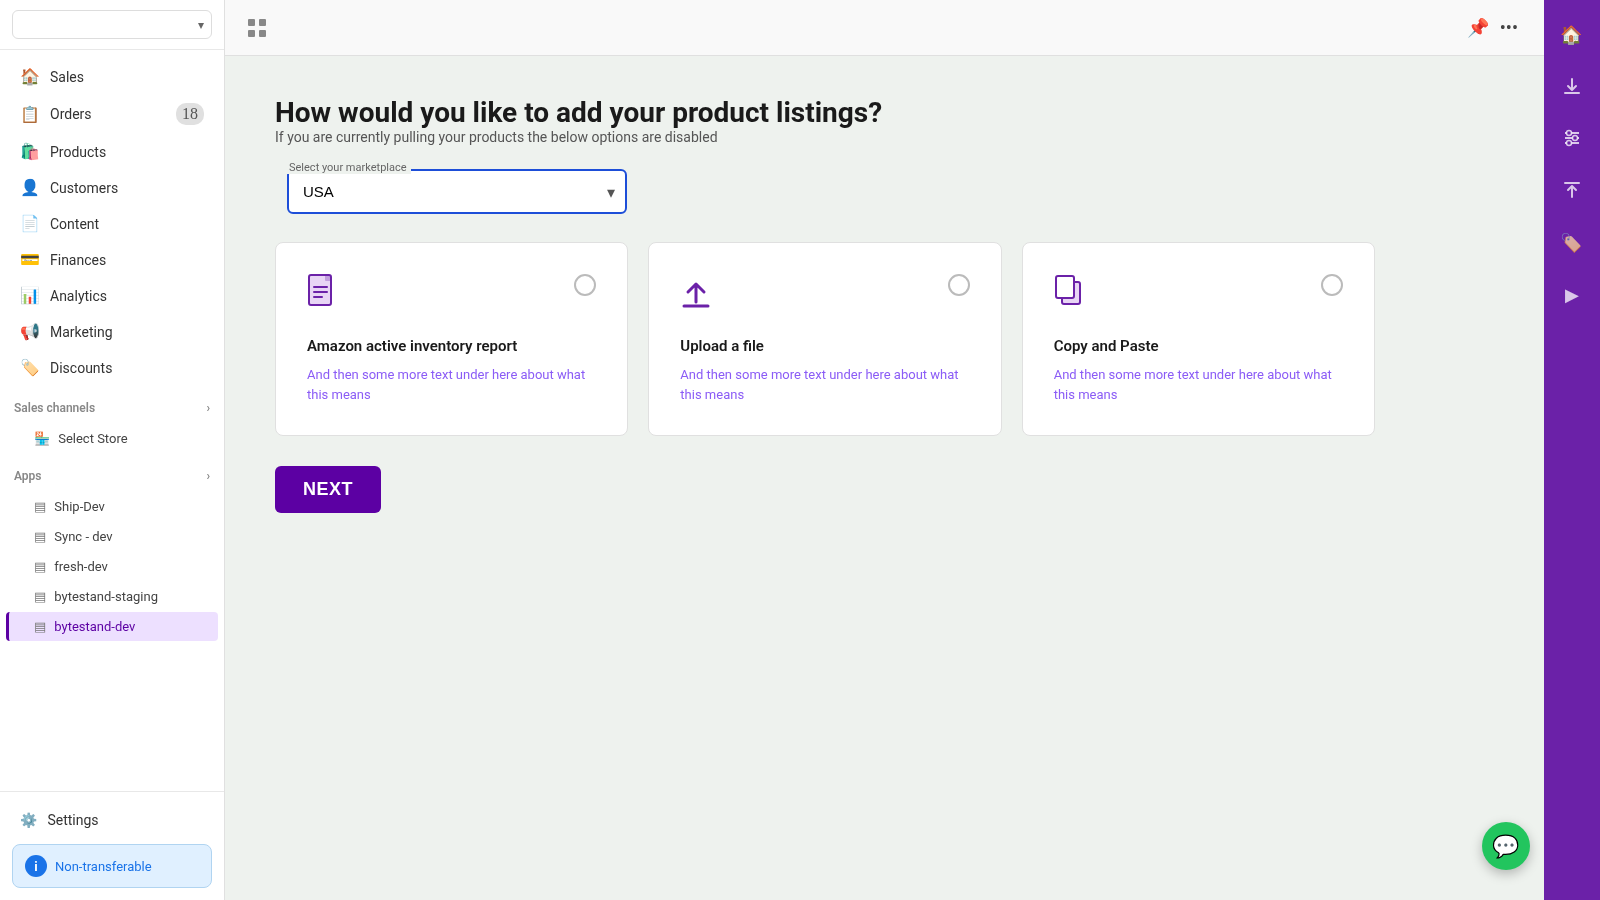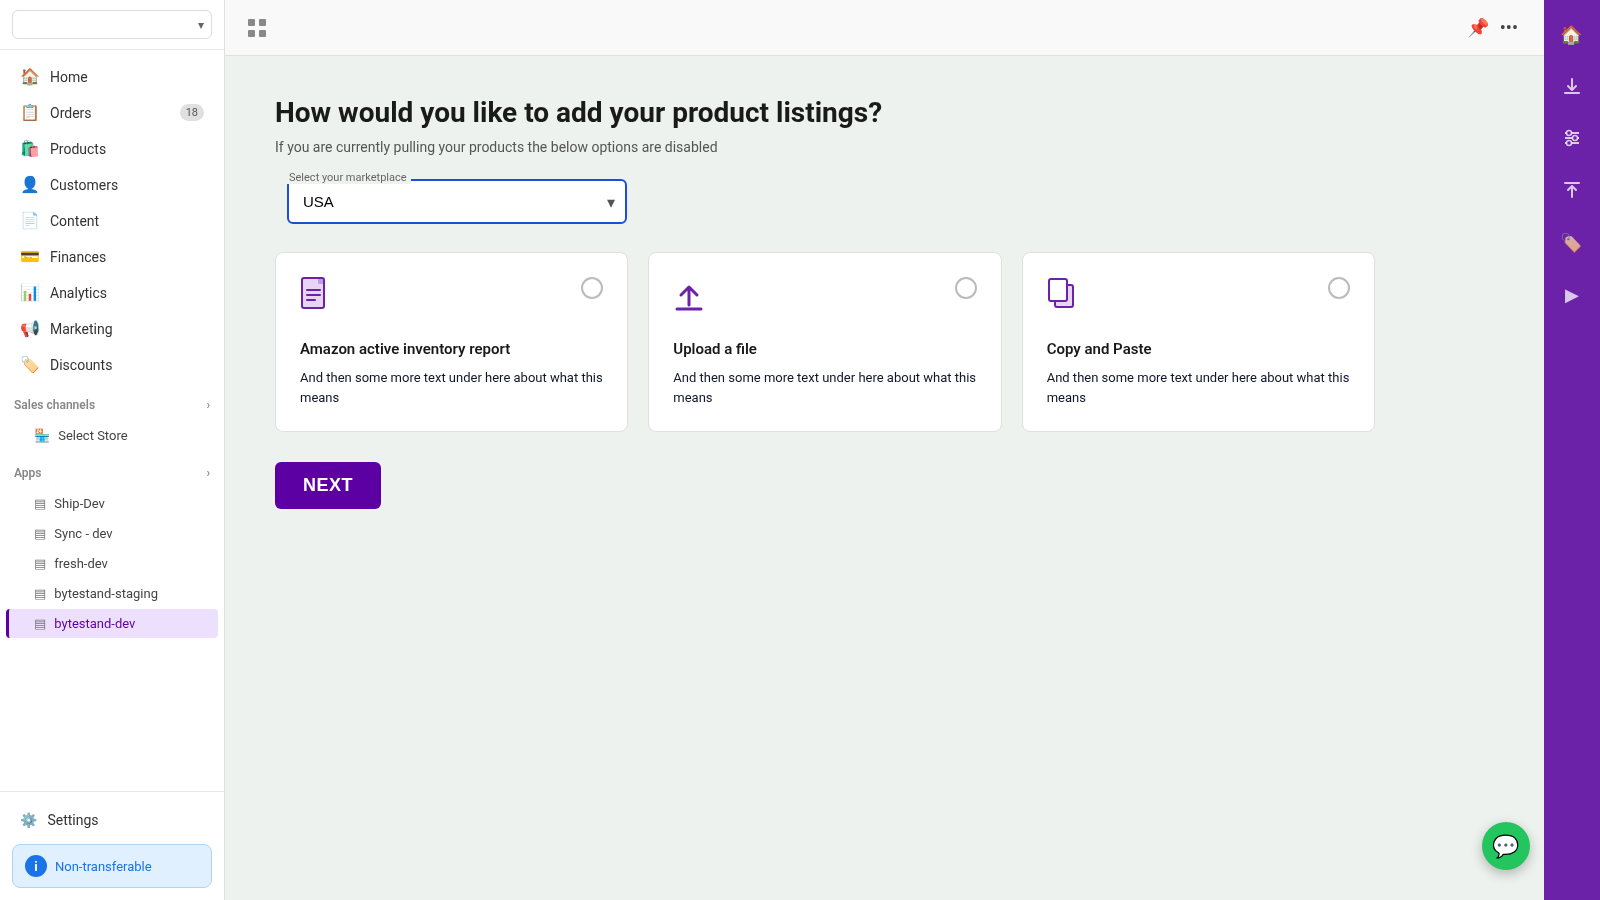--- a/index.html
+++ b/index.html
@@ -61,23 +61,24 @@
       gap: 10px;
       border-radius: 4px;
       margin: 1px 6px;
       text-decoration: none;
     }
     .nav-item .nav-icon { font-size: 16px; color: #555; width: 20px; text-align: center; flex-shrink: 0; }
     .nav-badge {
       margin-left: auto;
       background: #e0e0e0;
       color: #555;
-      font-size: 11px;
+      font-size: 16px;
       padding: 2px 6px;
       border-radius: 10px;
+      font-family: Liberation Serif, serif;
     }
 
     .sidebar-section-header {
       display: flex;
       align-items: flex-start;
       justify-content: space-between;
       padding: 8px 14px;
       font-size: 12px;
       color: #888;
       font-weight: 600;
@@ -177,21 +178,20 @@
     .content-area {
       flex: 1;
       padding: 40px 50px;
       overflow-y: auto;
     }
 
     .page-title {
       font-size: 28px;
       font-weight: 700;
       color: #1a1a1a;
-      margin-bottom: 10px;
     }
     .page-subtitle {
       font-size: 14px;
       color: #555;
       margin-bottom: 24px;
     }
 
     .marketplace-selector {
       position: relative;
       display: inline-block;
@@ -234,21 +234,21 @@
       grid-template-columns: repeat(3, 1fr);
       gap: 20px;
       max-width: 1100px;
       margin-bottom: 30px;
     }
 
     .option-card {
       background: #fff;
       border: 1px solid #e0e0e0;
       border-radius: 8px;
-      padding: 24px;
+      padding: 31px;
       cursor: pointer;
       position: relative;
       transition: border-color 0.2s;
     }
     .option-card-header {
       display: flex;
       justify-content: space-between;
       align-items: flex-start;
       margin-bottom: 20px;
     }
@@ -264,21 +264,21 @@
       flex-shrink: 0;
     }
     .option-card-title {
       font-size: 15px;
       font-weight: 600;
       color: #1a1a1a;
       margin-bottom: 10px;
     }
     .option-card-desc {
       font-size: 13px;
-      color: #0f172a;
+      color: #8b5cf6;
       line-height: 1.5;
     }
 
     .next-button {
       background: #5c00a3;
       color: #fff;
       border: none;
       padding: 13px 28px;
       border-radius: 6px;
       font-size: 18px;
@@ -356,21 +356,21 @@
         <option></option>
       </select>
     </div>
   </div>
 
   <nav class="sidebar-nav">
 
     <div id="nav-items-container">
         <div class="nav-item">
     <span class="nav-icon">🏠</span>
-    <span>Home</span>
+    <span>Sales</span>
 
   </div>
         <div class="nav-item">
     <span class="nav-icon">📋</span>
     <span>Orders</span>
     <span class="nav-badge">18</span>
   </div>
         <div class="nav-item">
     <span class="nav-icon">🛍️</span>
     <span>Products</span>

